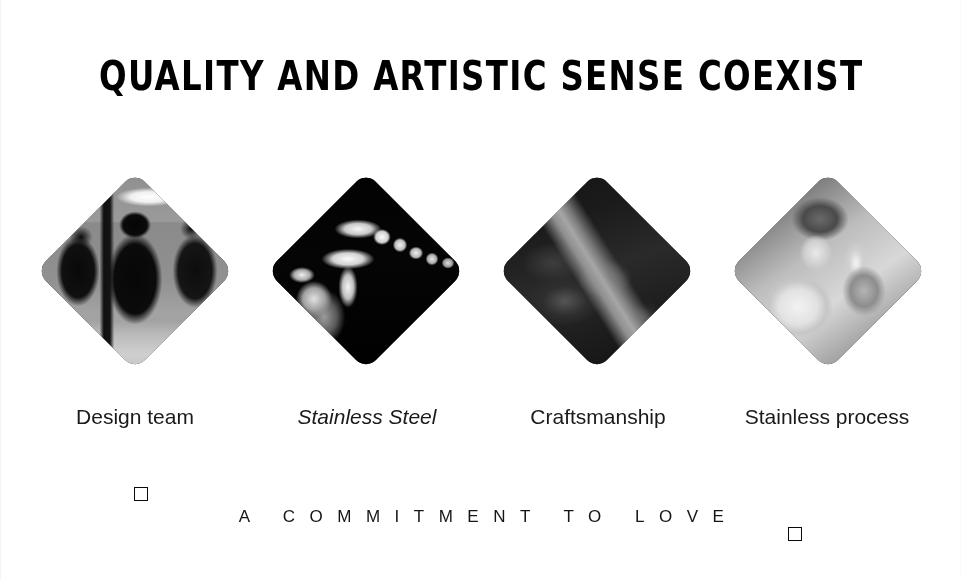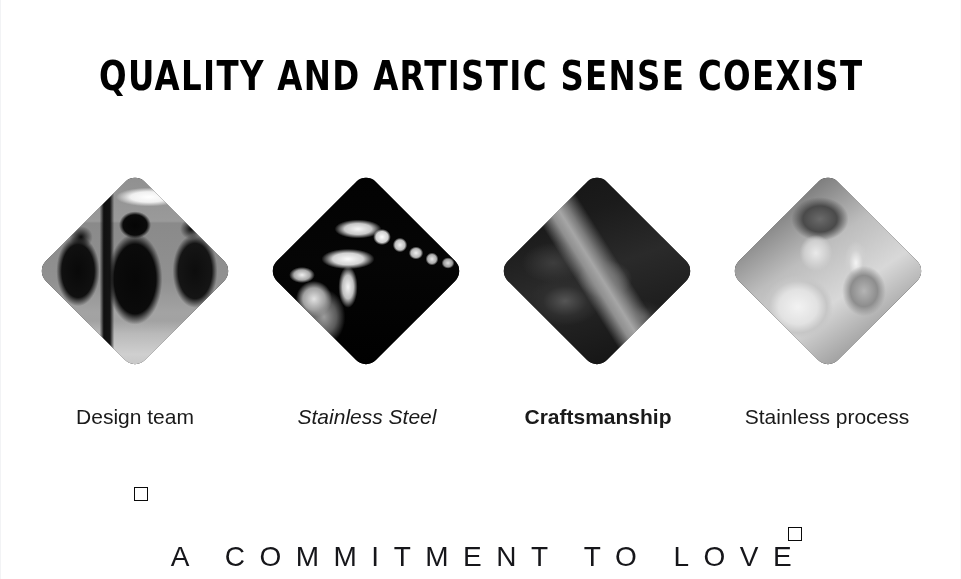--- a/index.html
+++ b/index.html
@@ -168,42 +168,41 @@
     text-align: center;
     font-family: "Liberation Sans", sans-serif;
     font-size: 21px;
     line-height: 26px;
     font-weight: 400;
     color: #1a1a1a;
     white-space: nowrap;
   }
   .caption.c1 { left: 14px; }
   .caption.c2 { left: 246px; font-style: italic; }
-  .caption.c3 { left: 477px; font-weight: bold; }
+  .caption.c3 { left: 477px; }
   .caption.c4 { left: 706px; }
 
   
   .tagline-wrap {
     position: absolute;
     left: 0;
     top: 503px;
     width: 961px;
     text-align: center;
   }
   .tagline {
     display: inline-block;
     font-family: "Liberation Sans", sans-serif;
-    font-size: 28px;
+    font-size: 17px;
     line-height: 28px;
     font-weight: 300;
     letter-spacing: 14.5px;
     color: #16161a;
     white-space: nowrap;
     padding-left: 14px;
-    margin-top: 40px;
   }
   .tofu {
     position: absolute;
     border: 1.6px solid #0a0a0a;
     background: transparent;
   }
   .tofu.a {
     left: 133px;
     top: 487px;
     width: 12px;

